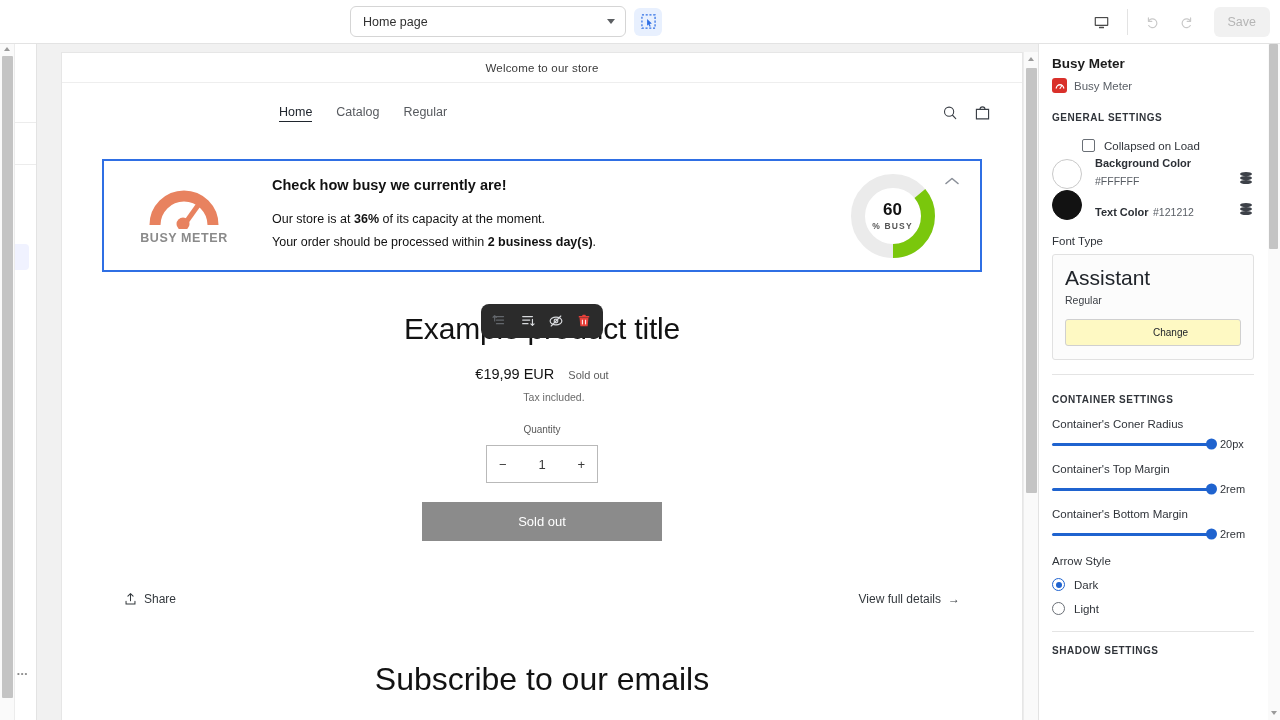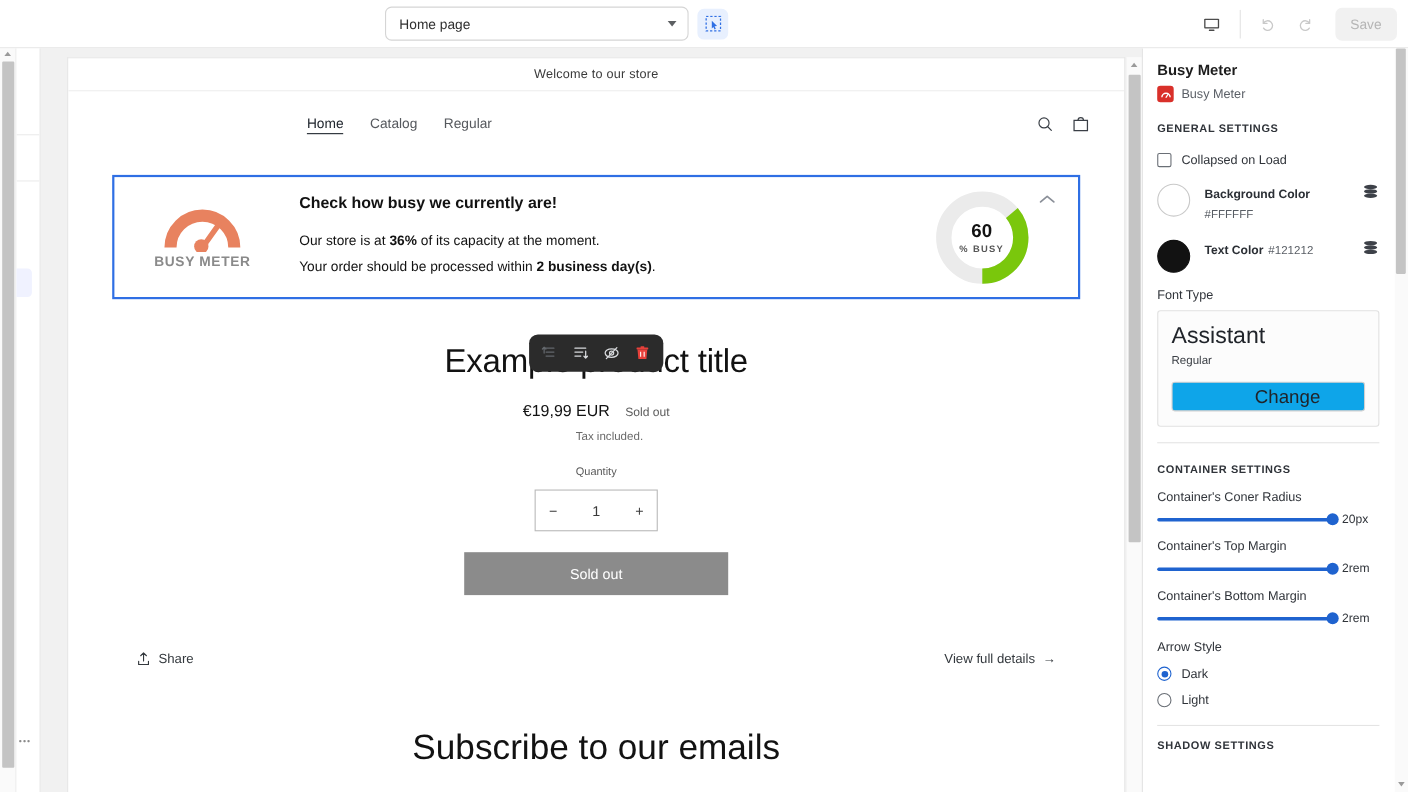--- a/index.html
+++ b/index.html
@@ -260,40 +260,40 @@
   .sb-app { display: flex; align-items: center; gap: 7px; margin-top: 7px; }
   .sb-app-icon {
     width: 15px; height: 15px; border-radius: 3px; background: #d9302a;
     display: flex; align-items: center; justify-content: center;
   }
   .sb-app-name { font-size: 11.5px; color: #5a5f66; }
   .sb-section {
     font-size: 10px; font-weight: bold; color: #30343a;
     letter-spacing: .55px; margin-top: 19px;
   }
-  .chk-row { display: flex; align-items: flex-end; gap: 9px; margin-top: 16px; cursor: pointer; }
+  .chk-row { display: flex; align-items: flex-end; gap: 9px; margin-top: 16px; cursor: pointer; margin-left: 30px; }
   .chk-box { width: 13px; height: 13px; border: 1.3px solid #6a6f76; border-radius: 2px; background: #fff; }
   .chk-label { font-size: 11.5px; color: #30343a; }
-  .color-row { display: flex; align-items: flex-start; margin-top: 15px; }
+  .color-row { display: flex; align-items: flex-end; margin-top: 1px; }
   .swatch { width: 30px; height: 30px; border-radius: 50%; border: 1px solid #c9c9c9; cursor: pointer; }
   .color-meta { margin-left: 13px; flex: 1; }
   .color-name { font-size: 11px; font-weight: bold; color: #2b2f35; line-height: 1.25; }
   .color-hex { font-size: 10.5px; color: #585d64; line-height: 1.3; }
   .stack-icon { width: 16px; cursor: pointer; }
   .sb-label { font-size: 11.5px; color: #30343a; margin-top: 15px; }
   .font-card {
     margin-top: 7px; border: 1px solid #e1e1e1; border-radius: 3px;
     background: #fcfcfc; padding: 11px 12px 13px 12px;
   }
   .font-name { font-size: 21px; color: #20242a; }
   .font-weight { font-size: 10.5px; color: #3c4046; margin-top: 4px; }
   .change-btn {
     margin-top: 13px; width: 100%; height: 27px;
-    background: #0ea5e9; border: 1px solid #d0d0d0; border-radius: 3px;
-    font-size: 17px; color: #20242a; font-family: inherit; cursor: pointer; padding-left: 35px;
+    background: #fef9c3; border: 1px solid #d0d0d0; border-radius: 3px;
+    font-size: 10px; color: #20242a; font-family: inherit; cursor: pointer; padding-left: 35px;
   }
   .hr { height: 1px; background: #e4e4e4; margin: 14px 0 0 0; }
   .slider-label { font-size: 11.5px; color: #30343a; margin-top: 13px; }
   .slider-row { display: flex; align-items: center; gap: 8px; margin-top: 8px; }
   .track {
     flex: 1; height: 3px; background: #1f63cf; border-radius: 2px; position: relative; cursor: pointer;
   }
   .knob {
     position: absolute; right: -5px; top: 50%; transform: translateY(-50%);
     width: 11px; height: 11px; border-radius: 50%; background: #1f63cf;

